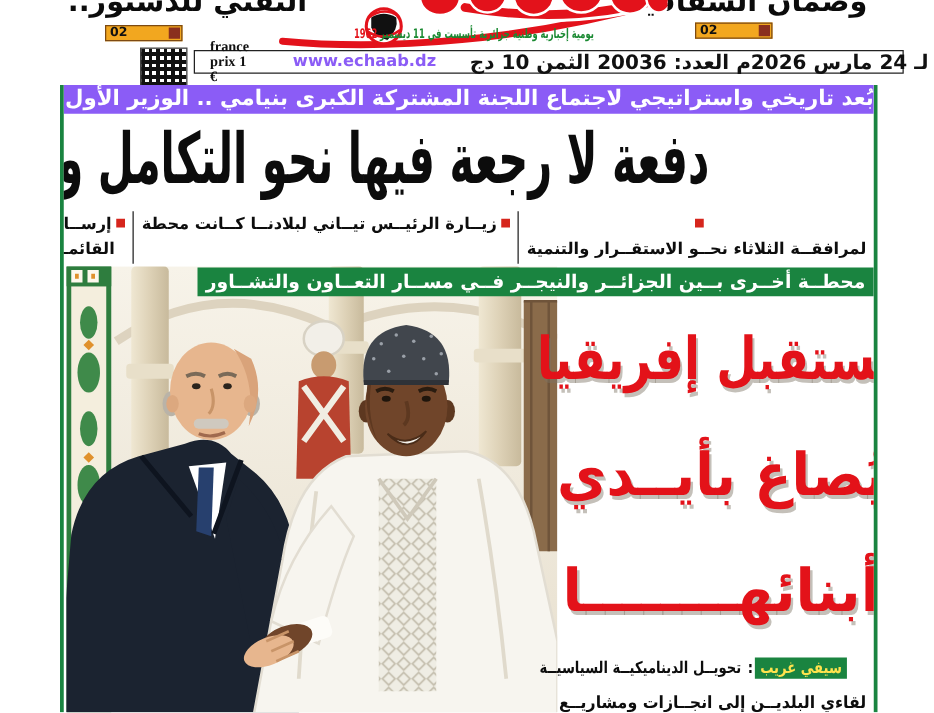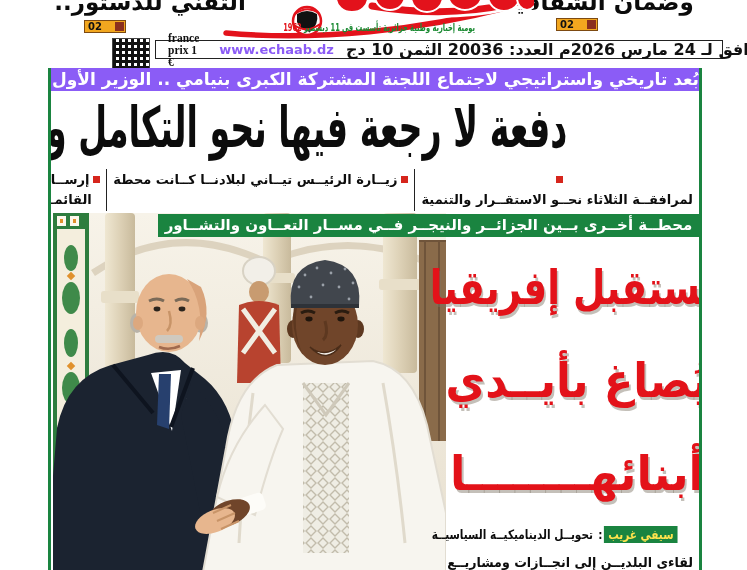--- a/index.html
+++ b/index.html
@@ -6,33 +6,33 @@
   html,body{width:747px;height:570px;overflow:hidden;background:#fff;
     font-family:"DejaVu Sans",sans-serif;}
   .page{position:relative;width:747px;height:570px;background:#fff;direction:rtl;overflow:hidden}
   .fit{white-space:nowrap;overflow:visible}
 
   
   .teaser{position:absolute;height:17px;overflow:hidden;top:0}
   .teaser-in{display:block;margin-top:-11px;font-size:23px;font-weight:bold;color:#0b0b0b;text-align:center}
   .teaser-left{left:52px;width:196px}
   .teaser-right{left:498px;width:200px}
-  .badge{position:absolute;width:42px;height:13px;background:#f2a71f;border:1px solid #7d4a12;
+  .badge{position:absolute;width:62px;height:13px;background:#f2a71f;border:1px solid #7d4a12;
     font-size:10px;font-weight:bold;color:#111;line-height:11px;padding:0 3px;direction:ltr;text-align:left}
   .badge::after{content:"";position:absolute;right:1px;top:1px;width:9px;height:9px;background:#8a2f1e}
   .badge-left{left:84px;top:20px}
   .badge-right{left:556px;top:18px}
   .logo-wrap{position:absolute;left:222px;top:0;width:312px;height:40px}
   .tagline{position:absolute;left:318px;top:21px;width:192px;font-size:10.5px;font-weight:bold;
     color:#1a8a32;text-align:left;direction:rtl}
   .tagline .year{color:#e31219}
 
   
   .datebar{position:absolute;left:155px;top:40px;width:568px;height:19px;border:1.5px solid #222;
-    background:#fff;display:flex;align-items:center;direction:ltr;padding:0 4px;gap:6px}
+    background:#fff;display:flex;align-items:center;direction:ltr;padding:0 4px;gap:21px}
   .db-price{font-family:"Liberation Serif",serif;font-weight:bold;font-size:11.5px;color:#111;padding:0 8px}
   .db-site{font-weight:bold;font-size:13px;color:#8b5cf6;padding:0 6px}
   .db-date{flex:1;direction:rtl;text-align:center;font-size:16px;font-weight:bold;color:#111}
   .qr{position:absolute;left:112px;top:38px;width:38px;height:32px;border:1px solid #444;background:
      repeating-linear-gradient(0deg,#111 0 3px,transparent 3px 6px),
      repeating-linear-gradient(90deg,#111 0 3px,#fff 3px 6px)}
 
   
   .main-box{position:absolute;left:48px;top:68px;width:654px;height:502px;
     border-left:3px solid #1a8440;border-right:3px solid #1a8440;background:#fff;overflow:hidden}

